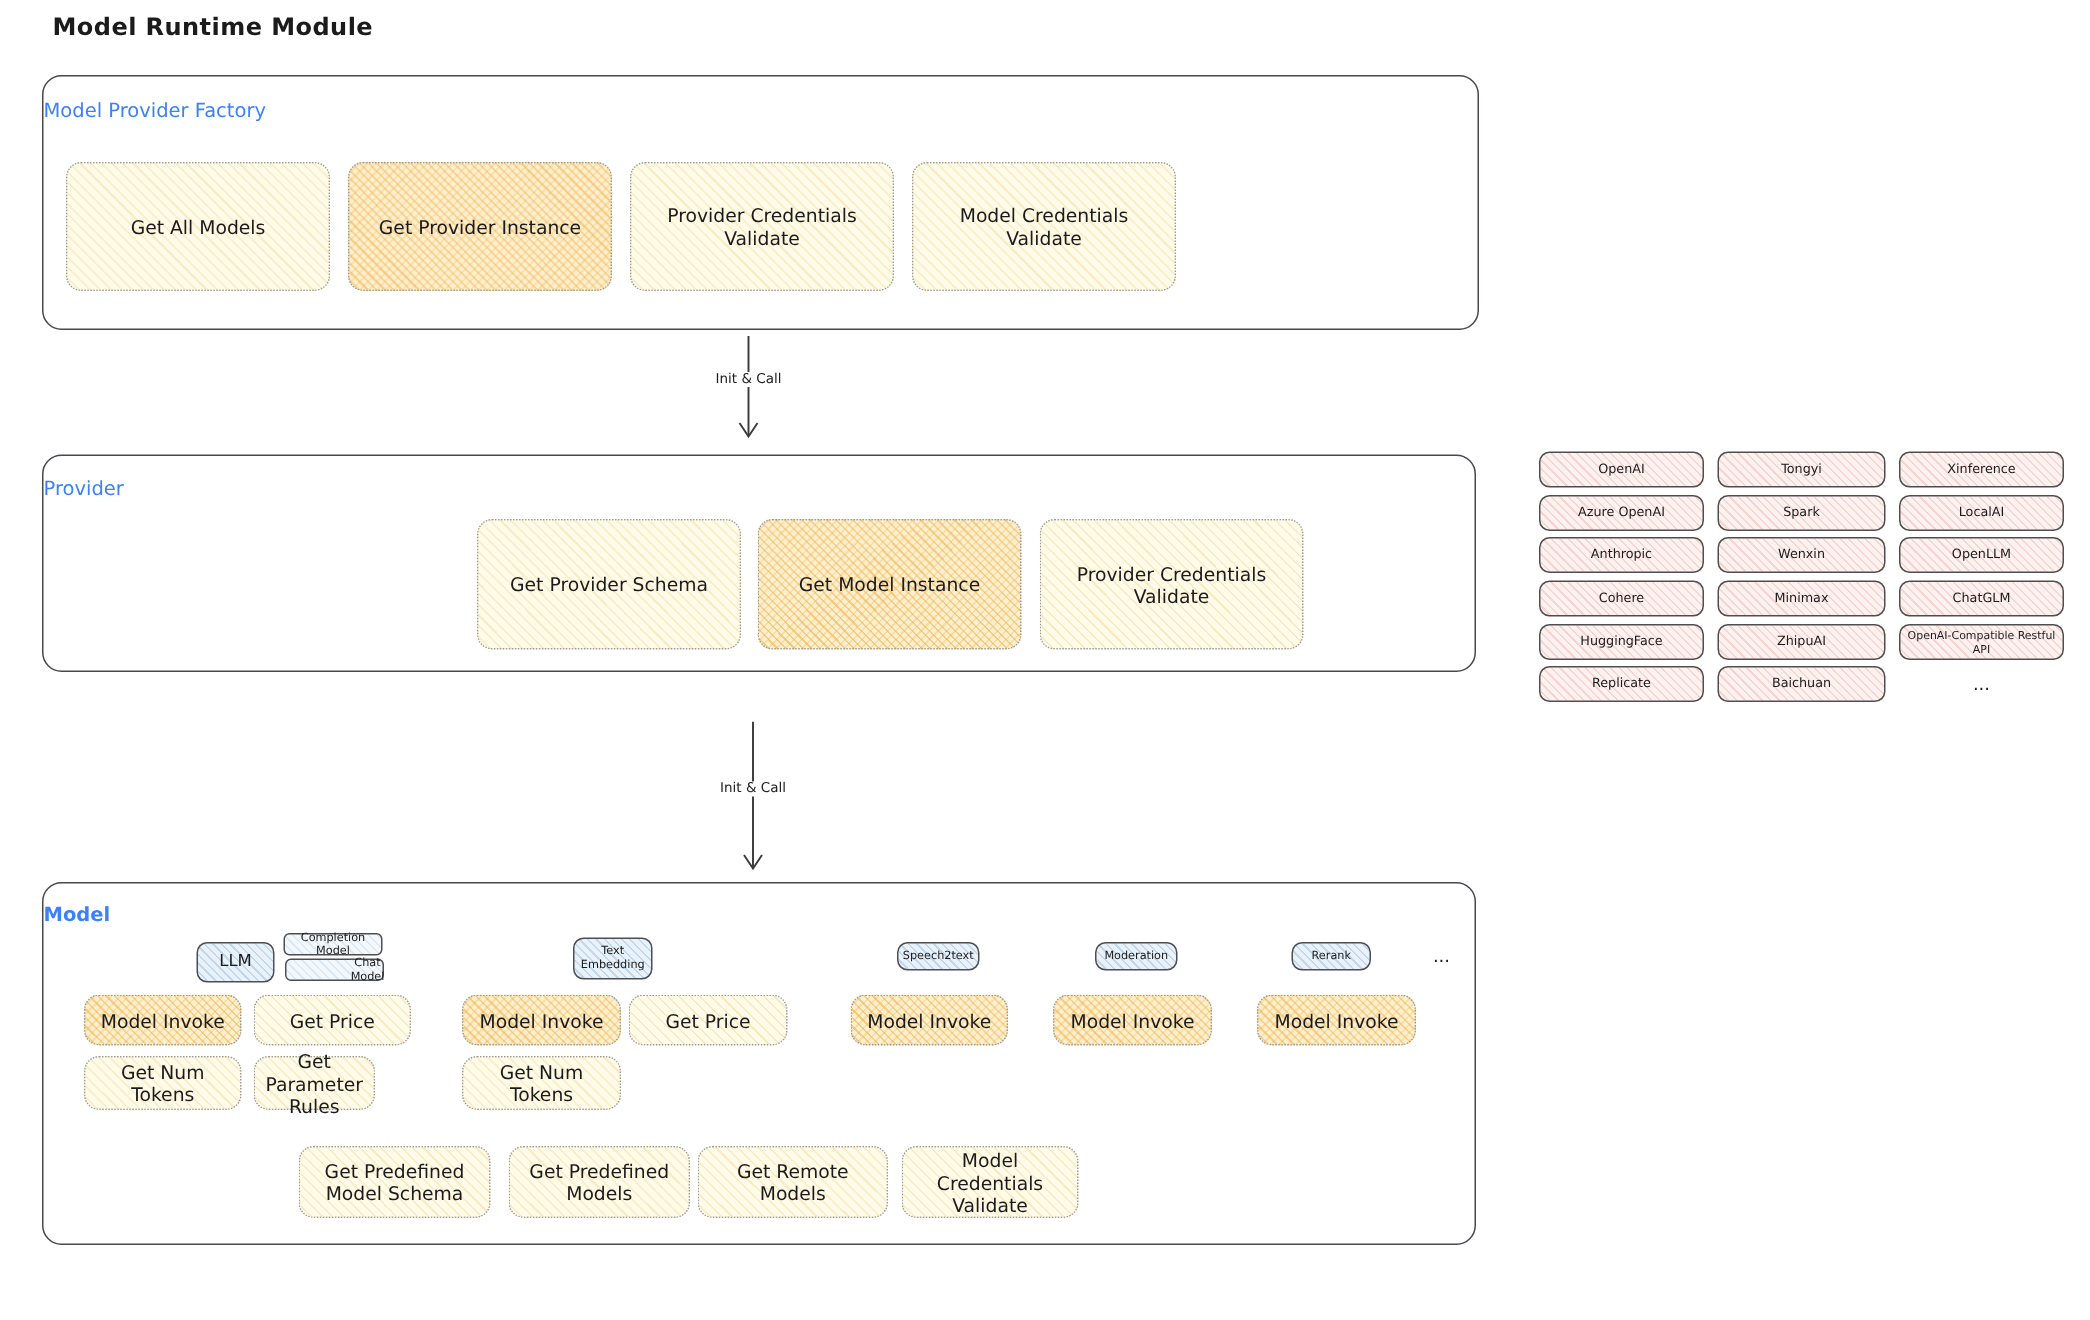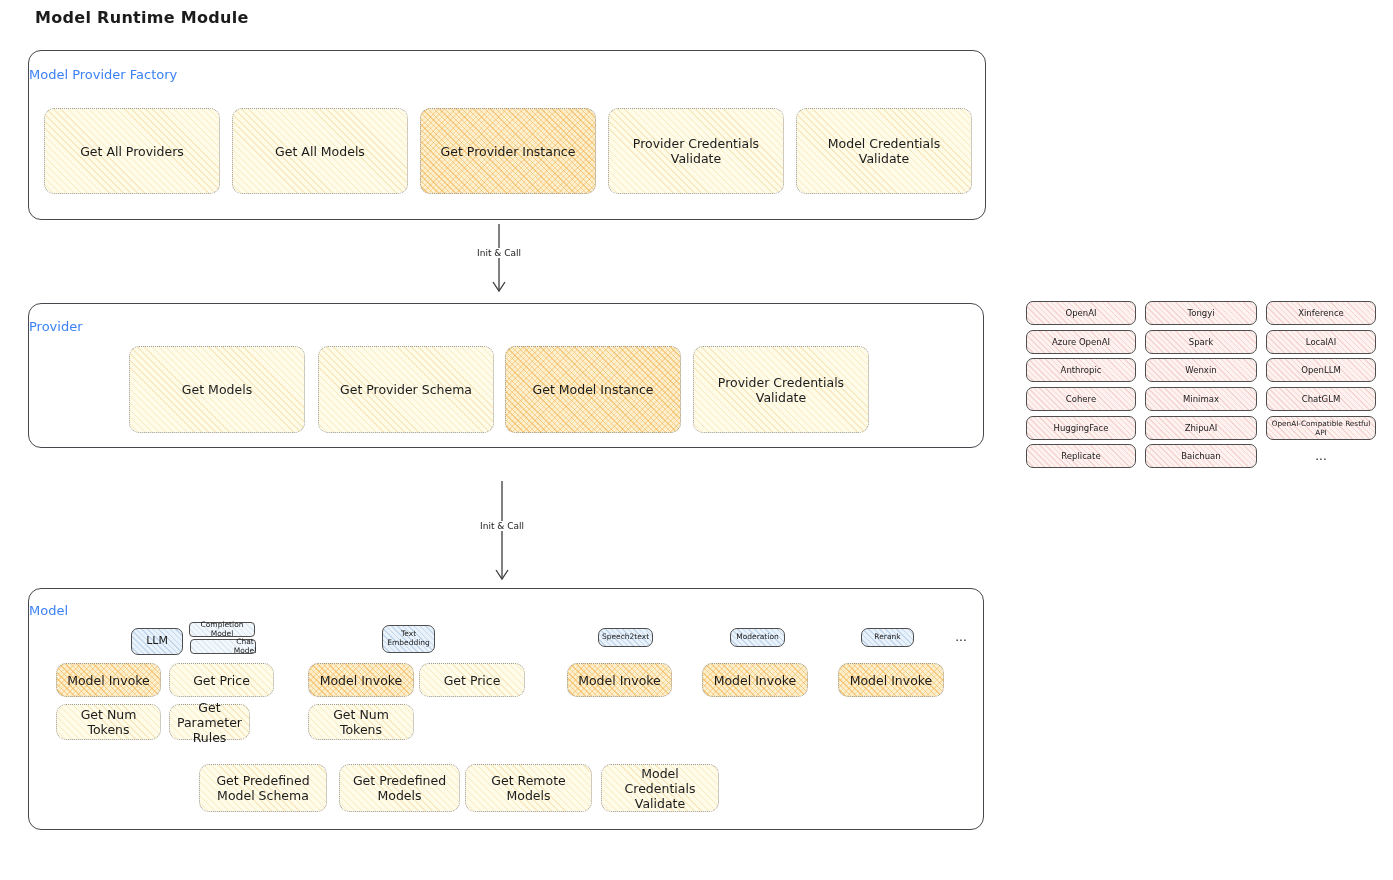--- a/index.html
+++ b/index.html
@@ -13,21 +13,21 @@
           border-radius:13px;background:#fff;}
   .stacked::before{transform:translate(16px,15px);z-index:-2;}
   .stacked::after{transform:translate(8px,8px);z-index:-1;}
   .ptitle{text-align:left;font-size:13px;color:#3b82f6;}
 
   #factory{left:28px;top:50px;width:958px;height:170px;}
   #factory .ptitle{padding-top:16px;}
   #provider{left:28px;top:303px;width:956px;height:145px;}
   #provider .ptitle{padding-top:15px;}
   #model{left:28px;top:588px;width:956px;height:242px;}
-  #model .ptitle{padding-top:14px;}
+  #model .ptitle{padding-top:14px;font-weight:bold;}
 
   
   .fn{position:absolute;display:flex;align-items:center;justify-content:center;text-align:center;
       border:1.6px dotted #9b9b9b;border-radius:10px;font-size:12.5px;line-height:1.2;
       background-color:#fffbe9;padding:2px 6px;box-sizing:border-box;
       background-image:repeating-linear-gradient(45deg, rgba(233,196,106,.32) 0 1px, transparent 1px 5px);}
   .fn.hl{background-color:#fcefcd;
       background-image:repeating-linear-gradient(45deg, rgba(240,170,60,.50) 0 1px, transparent 1px 4px),
                        repeating-linear-gradient(135deg, rgba(240,170,60,.28) 0 1px, transparent 1px 4px);}
   .frow .fn{position:static;}
@@ -63,39 +63,37 @@
 </head>
 <body>
 
 <div class="canvas">
 
   <div class="page-title">Model Runtime Module</div>
 
   <section class="panel" id="factory">
     <div class="ptitle">Model Provider Factory</div>
     <div class="frow">
-      <div class="fn">Get All Providers</div>
       <div class="fn">Get All Models</div>
       <div class="fn hl">Get Provider Instance</div>
       <div class="fn">Provider Credentials Validate</div>
       <div class="fn">Model Credentials Validate</div>
     </div>
   </section>
 
   <div class="arrow" style="left:489px;top:224px;">
     <svg width="20" height="70" viewBox="0 0 20 70">
       <line x1="10" y1="0" x2="10" y2="66" stroke="#3c3c3c" stroke-width="1.3"></line>
       <polyline points="4,58 10,67 16,58" fill="none" stroke="#3c3c3c" stroke-width="1.3"></polyline>
     </svg>
     <span class="albl" style="top:24px;">Init &amp; Call</span>
   </div>
 
   <section class="panel stacked" id="provider">
     <div class="ptitle">Provider</div>
-    <div class="fn" style="left:100px;">Get Models</div>
     <div class="fn" style="left:289px;">Get Provider Schema</div>
     <div class="fn hl" style="left:476px;">Get Model Instance</div>
     <div class="fn" style="left:664px;">Provider Credentials Validate</div>
   </section>
 
   <div class="prov-grid">
     <div class="pill">OpenAI</div>
     <div class="pill">Tongyi</div>
     <div class="pill">Xinference</div>
     <div class="pill">Azure OpenAI</div>

